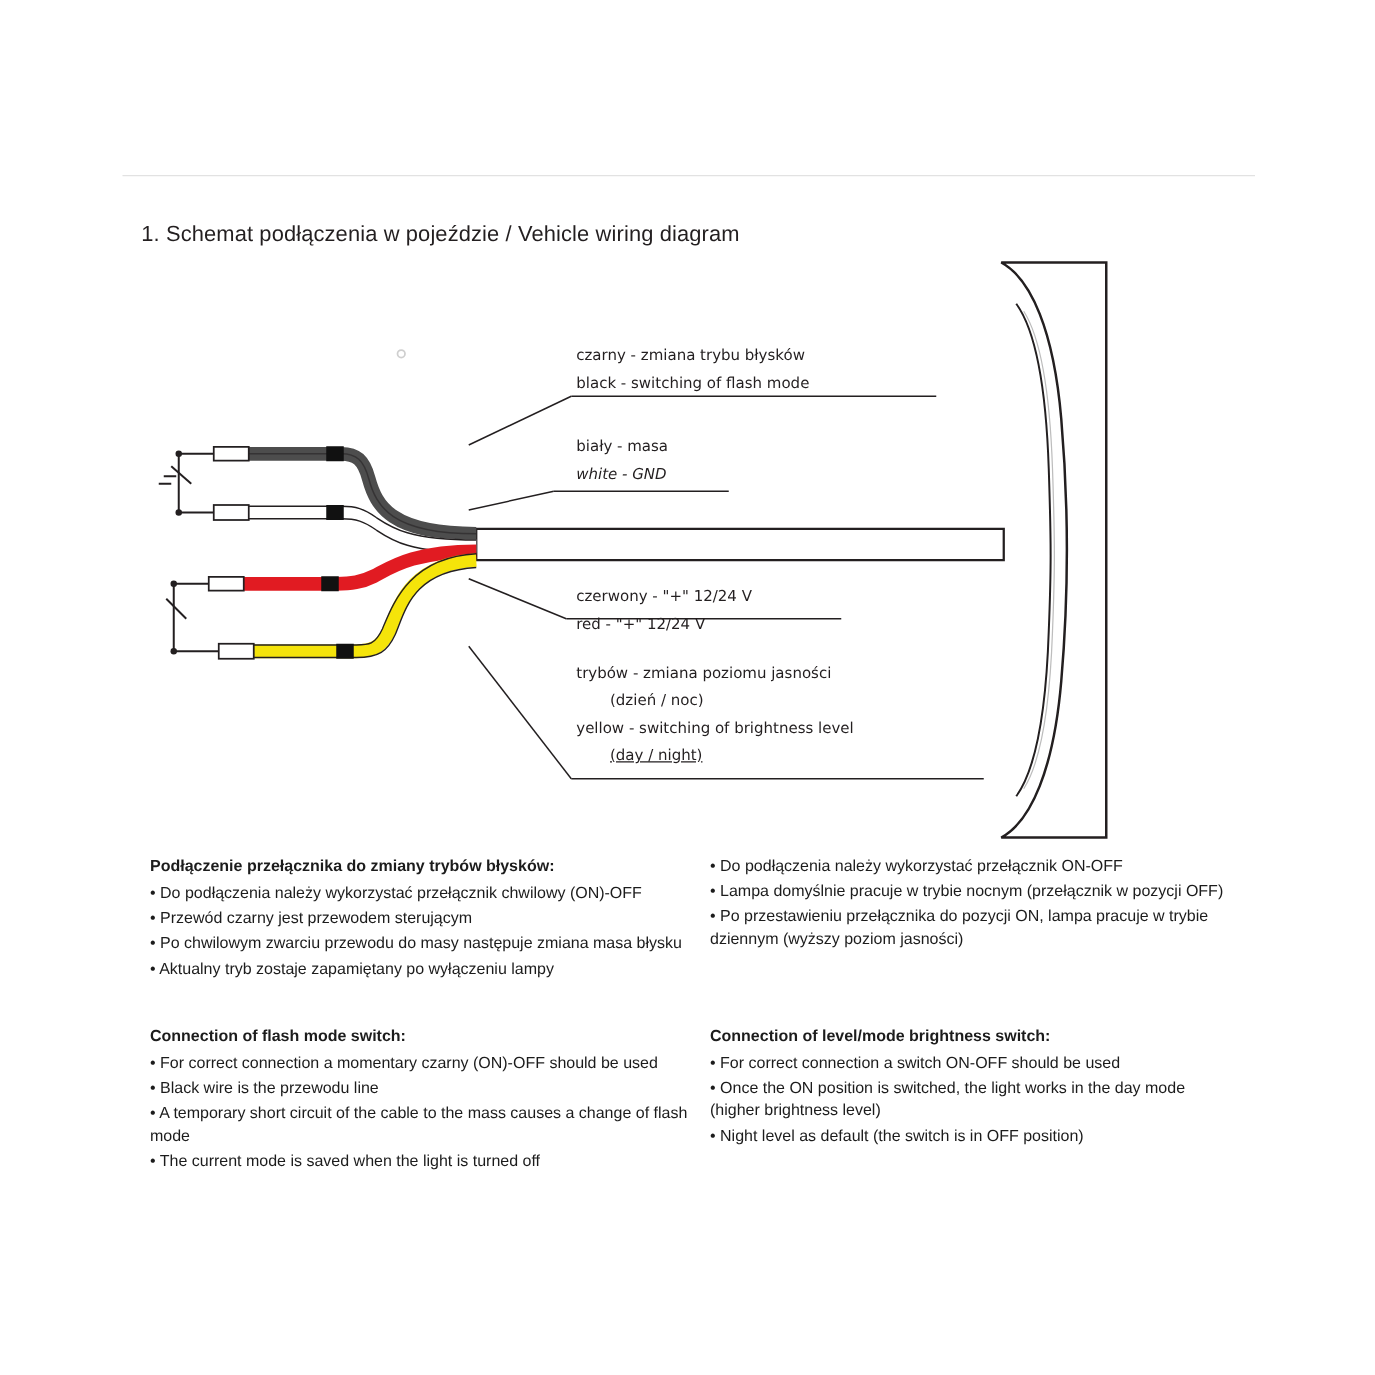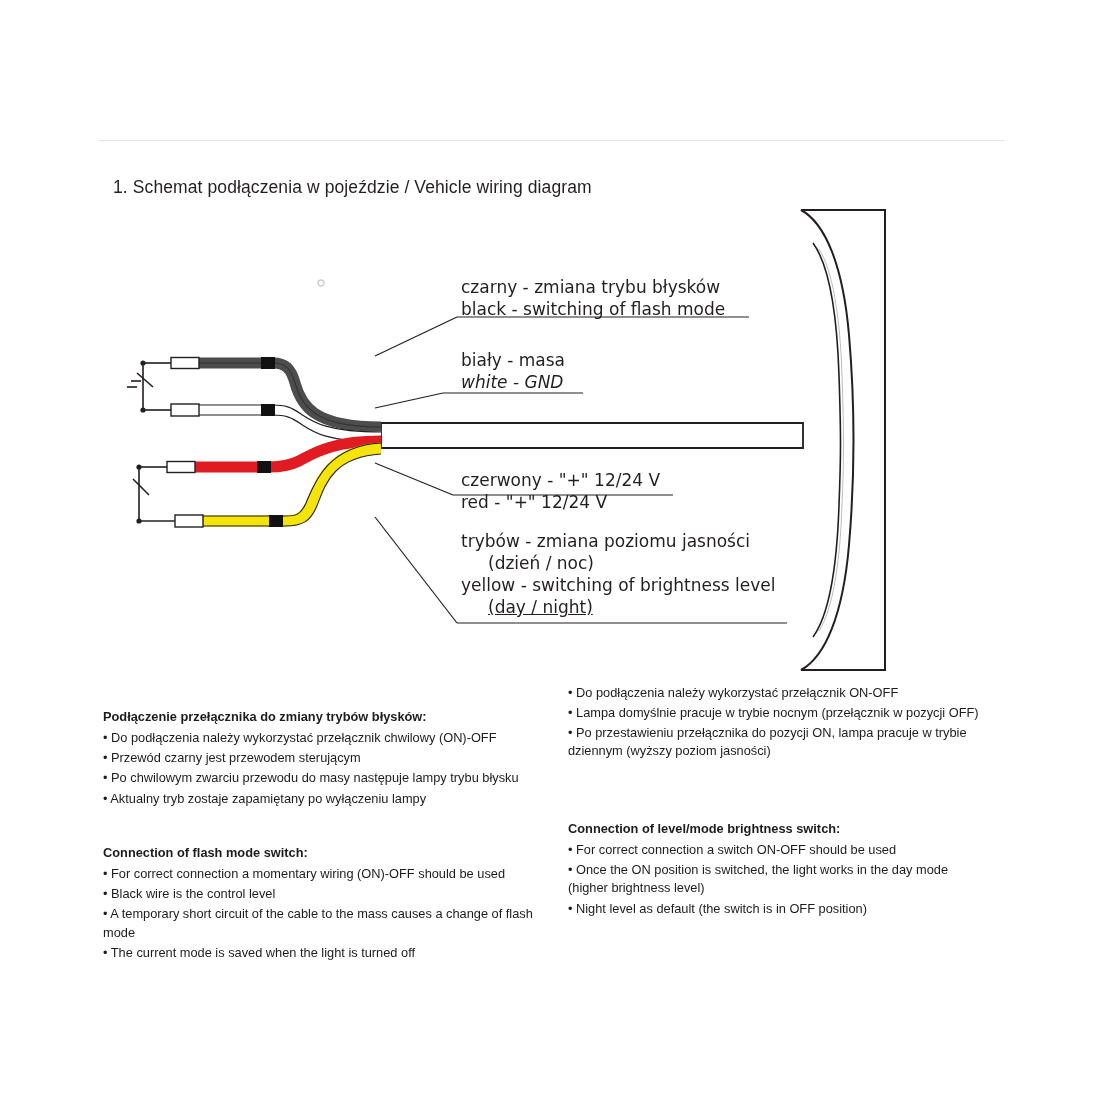--- a/index.html
+++ b/index.html
@@ -45,34 +45,34 @@
     left: 113px;
     top: 205px;
     width: 800px;
     height: 470px;
   }
   .diagram svg { display:block; }
 
   .lbl {
     position: absolute;
     font-family: "DejaVu Sans", sans-serif;
-    font-size: 17px;
+    font-size: 12px;
     color: #231f20;
     white-space: nowrap;
     line-height: 1.12;
   }
 
   
   .col {
     position: absolute;
     font-size: 12.8px;
     line-height: 1.42;
     color: #1c1c1c;
   }
-  .col.left  { left: 103px; width: 450px; margin-top: 24px; }
+  .col.left  { left: 120px; width: 450px; }
   .col.right { left: 568px; width: 420px; }
 
   .blk-head {
     font-weight: bold;
     margin-bottom: 3px;
   }
   .bullet {
     margin: 0 0 2px 0;
     padding-left: 0;
     text-indent: 0;
@@ -181,28 +181,28 @@
     <div class="lbl" style="left:348px; top:327px;">trybów - zmiana poziomu jasności</div>
     <div class="lbl" style="left:375px; top:349px;text-align:center;">(dzień / noc)</div>
     <div class="lbl" style="left:348px; top:371px;">yellow - switching of brightness level</div>
     <div class="lbl" style="left:375px; top:393px;text-decoration:underline;">(day / night)</div>
   </div>
 
   <div class="col left" style="top:684px;">
     <div class="blk-head">Podłączenie przełącznika do zmiany trybów błysków:</div>
     <div class="bullet">• Do podłączenia należy wykorzystać przełącznik chwilowy (ON)-OFF</div>
     <div class="bullet">• Przewód czarny jest przewodem sterującym</div>
-    <div class="bullet">• Po chwilowym zwarciu przewodu do masy następuje lampy trybu błysku</div>
+    <div class="bullet">• Po chwilowym zwarciu przewodu do masy następuje zmiana masa błysku</div>
     <div class="bullet">• Aktualny tryb zostaje zapamiętany po wyłączeniu lampy</div>
   </div>
 
   <div class="col left" style="top:820px;">
     <div class="blk-head">Connection of flash mode switch:</div>
-    <div class="bullet">• For correct connection a momentary wiring (ON)-OFF should be used</div>
-    <div class="bullet">• Black wire is the control level</div>
+    <div class="bullet">• For correct connection a momentary czarny (ON)-OFF should be used</div>
+    <div class="bullet">• Black wire is the przewodu line</div>
     <div class="bullet">• A temporary short circuit of the cable to the mass causes a change of flash mode</div>
     <div class="bullet">• The current mode is saved when the light is turned off</div>
   </div>
 
   <div class="col right" style="top:684px;">
     <div class="bullet">• Do podłączenia należy wykorzystać przełącznik ON-OFF</div>
     <div class="bullet">• Lampa domyślnie pracuje w trybie nocnym (przełącznik w pozycji OFF)</div>
     <div class="bullet">• Po przestawieniu przełącznika do pozycji ON, lampa pracuje w trybie dziennym (wyższy poziom jasności)</div>
   </div>
 

